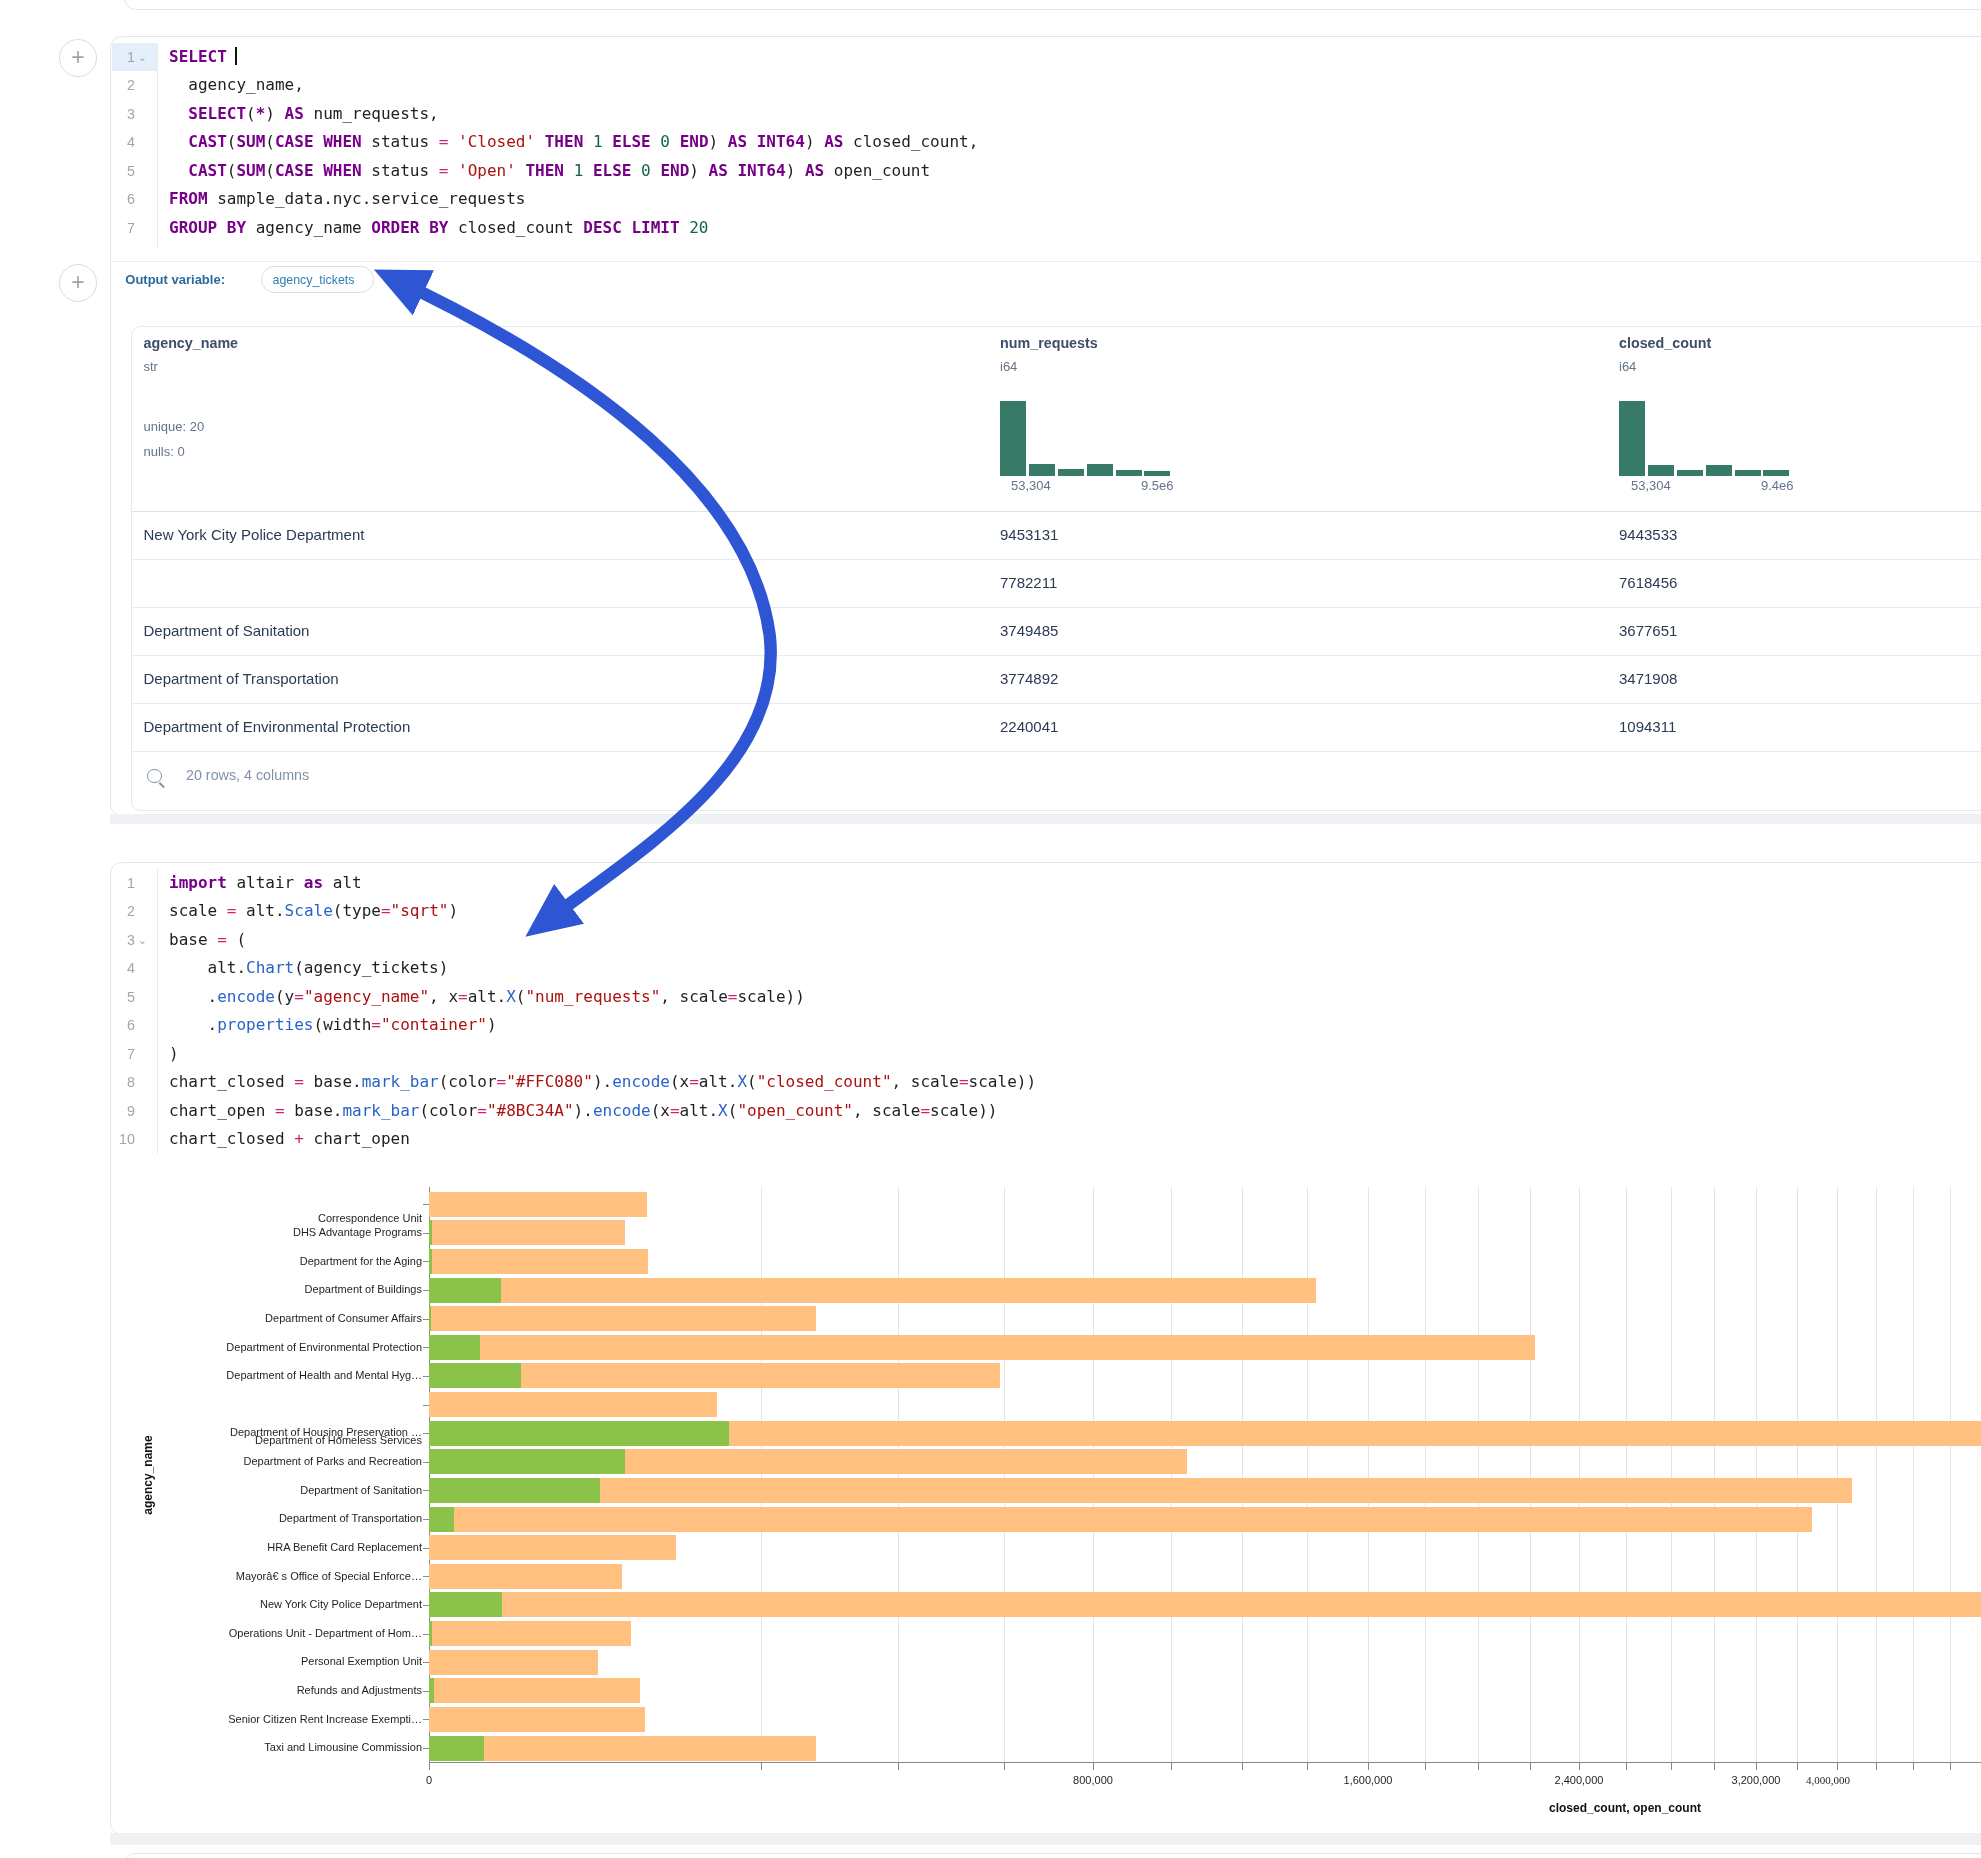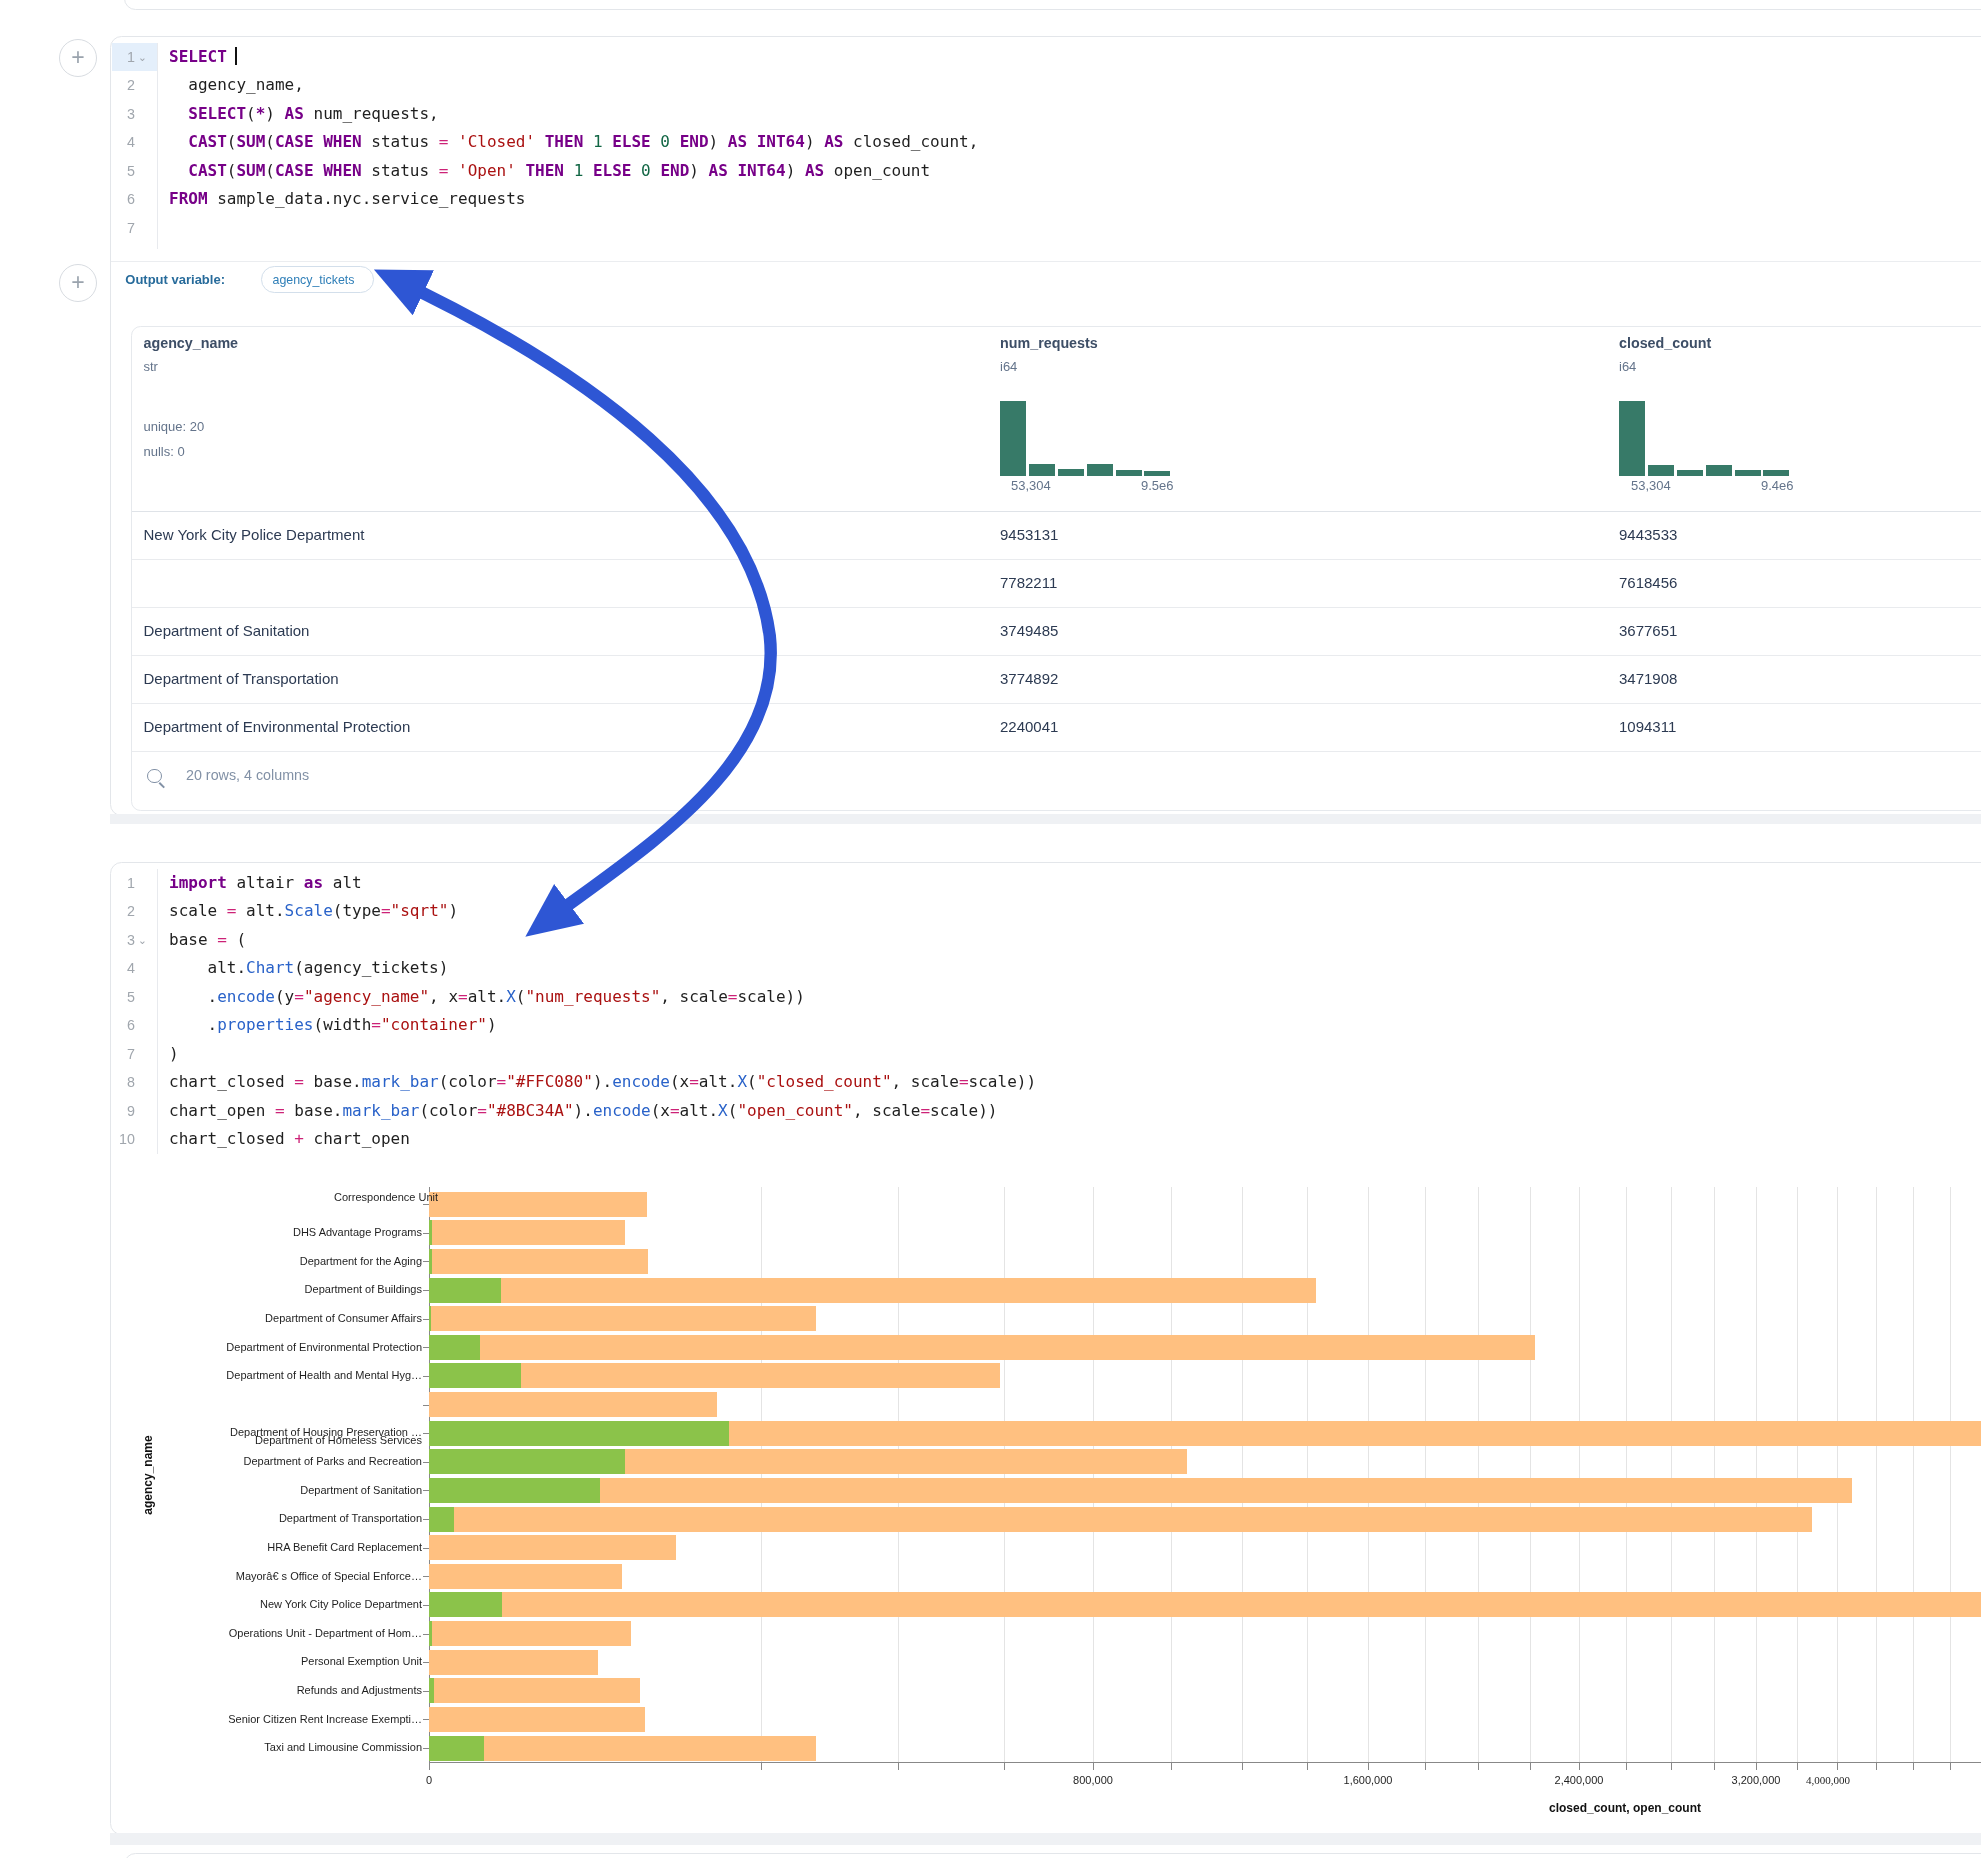--- a/index.html
+++ b/index.html
@@ -94,20 +94,21 @@
       <div class="cline">
         <span class="lnum">5</span>
         <span class="ctext"><span class="d">  </span><span class="k">CAST</span><span class="d">(</span><span class="k">SUM</span><span class="d">(</span><span class="k">CASE</span><span class="d"> </span><span class="k">WHEN</span><span class="d"> status </span><span class="o">=</span><span class="d"> </span><span class="s">'Open'</span><span class="d"> </span><span class="k">THEN</span><span class="d"> </span><span class="n">1</span><span class="d"> </span><span class="k">ELSE</span><span class="d"> </span><span class="n">0</span><span class="d"> </span><span class="k">END</span><span class="d">) </span><span class="k">AS</span><span class="d"> </span><span class="k">INT64</span><span class="d">) </span><span class="k">AS</span><span class="d"> open_count</span></span>
       </div>
       <div class="cline">
         <span class="lnum">6</span>
         <span class="ctext"><span class="k">FROM</span><span class="d"> sample_data.nyc.service_requests</span></span>
       </div>
       <div class="cline">
         <span class="lnum">7</span>
+        <span class="ctext"><span class="k">GROUP</span><span class="d"> </span><span class="k">BY</span><span class="d"> agency_name </span><span class="k">ORDER</span><span class="d"> </span><span class="k">BY</span><span class="d"> closed_count </span><span class="k">DESC</span><span class="d"> </span><span class="k">LIMIT</span><span class="d"> </span><span class="n">20</span></span>
       </div>
     </div>
 
   <div class="divider" style="top:224px;"></div>
   <div class="outlabel" style="top:235px;">Output variable:</div>
   <div class="outpill">agency_tickets</div>
 
   <div class="tablebox">
     <div class="thead" id="table-head">
         <div class="colname" style="left: 11.5px;">agency_name</div>
@@ -261,21 +262,21 @@
     <div class="grid" style="left: 1876px;"></div>
     <div class="xtick" style="left: 1876px;"></div>
     <div class="grid" style="left: 1913px;"></div>
     <div class="xtick" style="left: 1913px;"></div>
     <div class="grid" style="left: 1950px;"></div>
     <div class="xtick" style="left: 1950px;"></div>
     <div class="xtick" style="left: 429px;"></div>
     <div class="baraxis" style="left: 429px; top: 577px; width: 1552px; height: 1.4px;"></div>
     <div class="baraxis" style="left: 429px; top: 1.9px; width: 1px; height: 575px;"></div>
     <div class="barrow-closed" style="left: 429px; top: 6.7px; height: 25px; width: 218px; background: rgb(255, 192, 128);"></div>
-    <div class="ylab" style="left: 0px; top: 6px; padding-left: 16px;">Correspondence Unit</div>
+    <div class="ylab" style="left: 0px; top: 27px;">Correspondence Unit</div>
     <div class="ytick" style="top: 19px;"></div>
     <div class="barrow-closed" style="left: 429px; top: 35px; height: 25px; width: 196px; background: rgb(255, 192, 128);"></div>
     <div class="barrow-open" style="left: 429px; top: 35px; height: 25px; width: 2.9px; background: rgb(139, 195, 74);"></div>
     <div class="ylab" style="left: 0px; top: 41px;">DHS Advantage Programs</div>
     <div class="ytick" style="top: 48px;"></div>
     <div class="barrow-closed" style="left: 429px; top: 64px; height: 25px; width: 219px; background: rgb(255, 192, 128);"></div>
     <div class="barrow-open" style="left: 429px; top: 64px; height: 25px; width: 2.9px; background: rgb(139, 195, 74);"></div>
     <div class="ylab" style="left: 0px; top: 70px;">Department for the Aging</div>
     <div class="ytick" style="top: 76px;"></div>
     <div class="barrow-closed" style="left: 429px; top: 93px; height: 25px; width: 887px; background: rgb(255, 192, 128);"></div>

